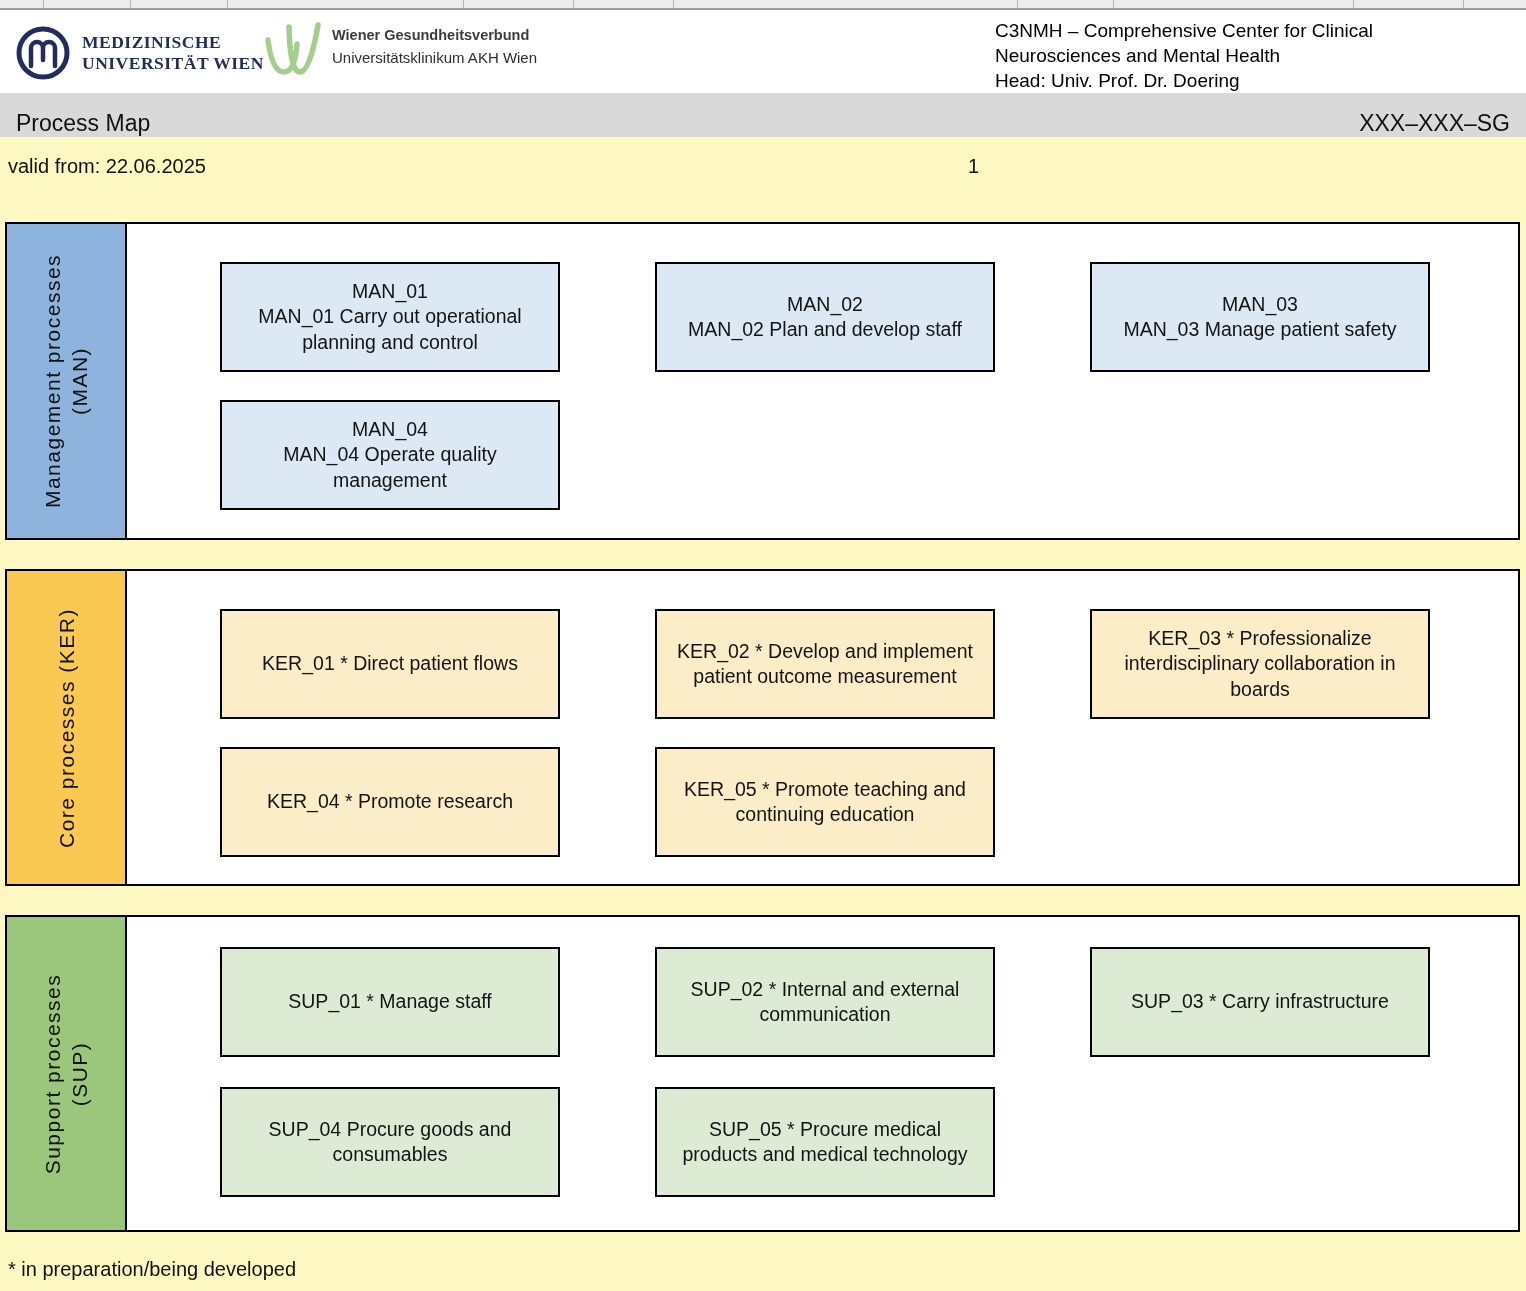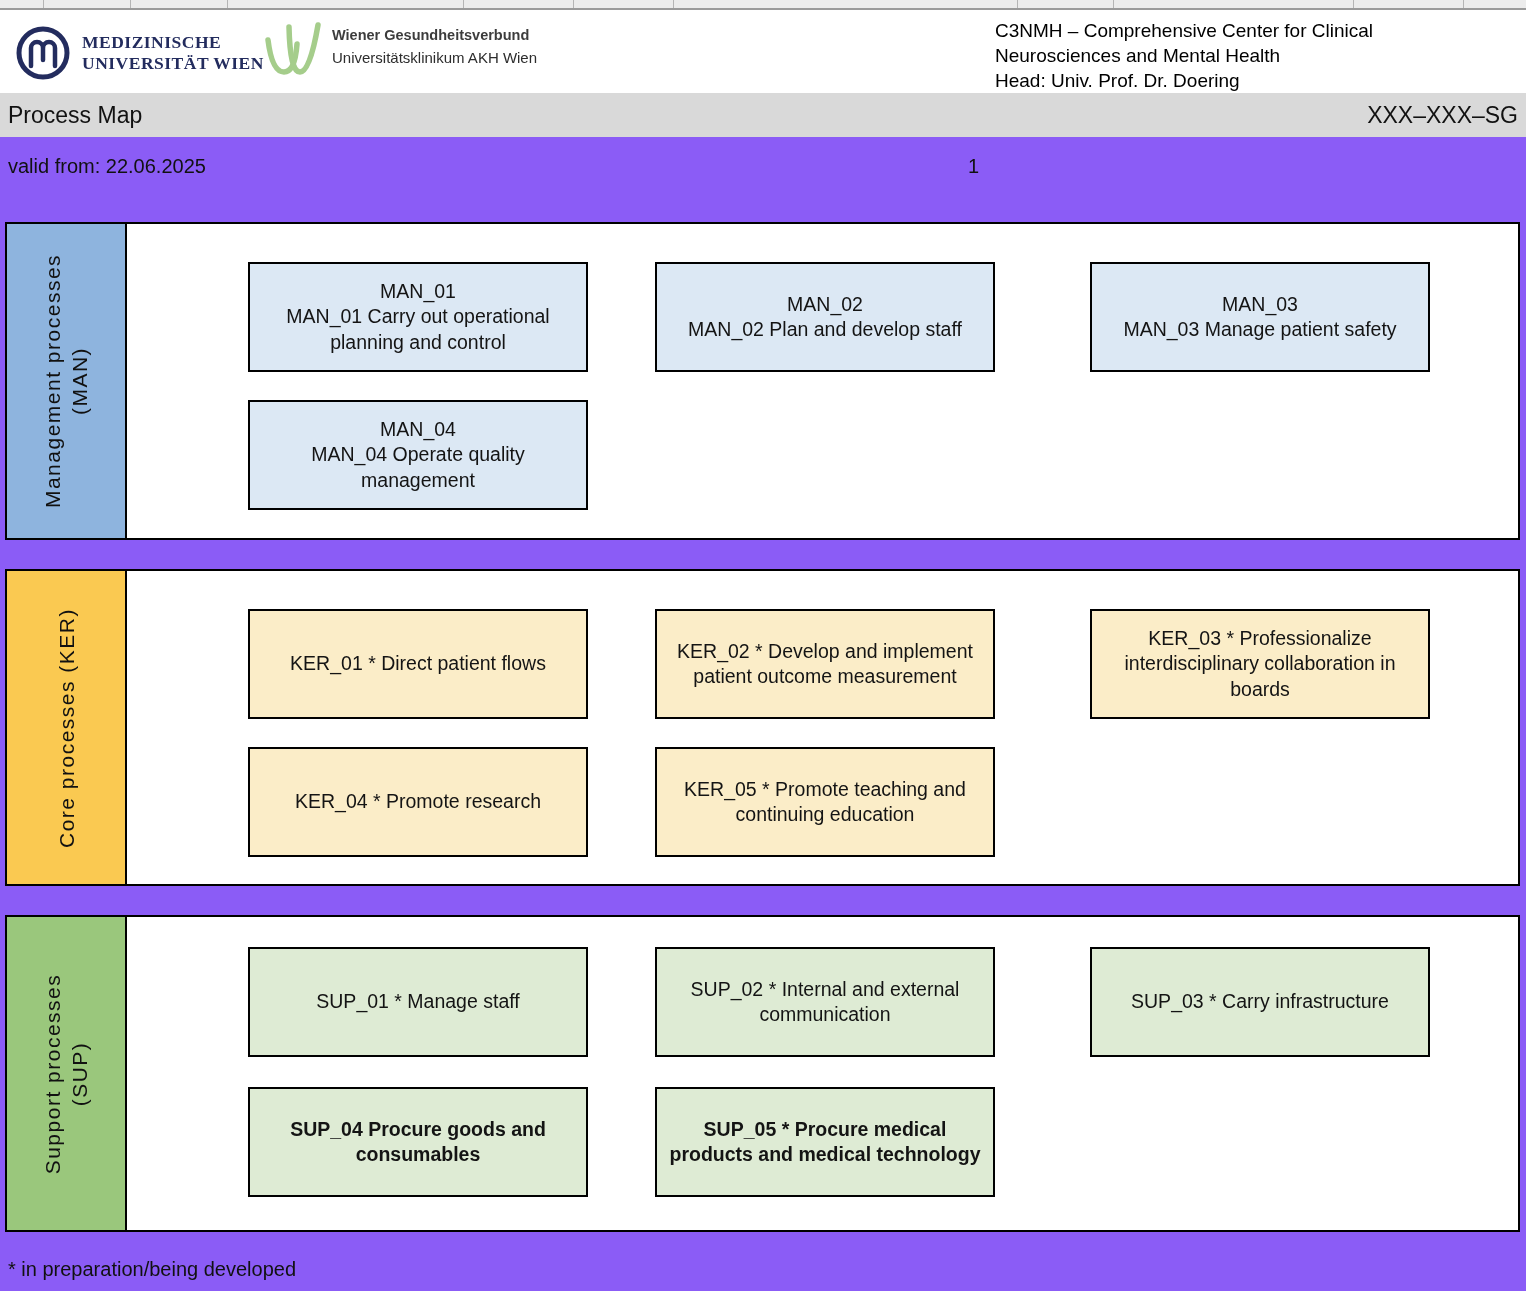--- a/index.html
+++ b/index.html
@@ -1,33 +1,33 @@
 <!DOCTYPE html>
 <html><head>
 <meta charset="utf-8">
 <style>
   html,body{margin:0;padding:0;background:#fff;}
   .page{
-    position:relative;width:1526px;height:1291px;background:#8b5cf6;
+    position:relative;width:1526px;height:1291px;background:#fef9c3;
     font-family:"Liberation Sans",sans-serif;color:#000;overflow:hidden;
   }
   
   .top-strip{position:absolute;left:0;top:0;width:1526px;height:8px;background:#ececec;border-bottom:2px solid #9a9a9a;}
   .top-strip .gl{position:absolute;top:0;width:1px;height:8px;background:#b5b5b5;}
   
   .header{position:absolute;left:0;top:10px;width:1526px;height:83px;background:#fff;}
   .meduni{position:absolute;left:14px;top:14px;display:flex;align-items:center;}
   .meduni-text{margin-left:10px;font-family:"Liberation Serif",serif;font-weight:600;color:#232c5e;font-size:17.5px;line-height:21px;letter-spacing:0.5px;}
   .akh{position:absolute;left:262px;top:4px;display:flex;align-items:flex-start;}
   .akh-text{margin-left:8px;padding-top:12px;color:#333;}
   .akh-small{font-size:14.5px;font-weight:700;color:#3c3c3c;line-height:18px;}
   .akh-large{font-size:15px;font-weight:400;color:#2d2d2d;line-height:28px;}
   .org-block{position:absolute;left:995px;top:8px;width:520px;font-size:19px;line-height:25px;color:#000;}
   
-  .title-bar{position:absolute;left:0;top:93px;width:1526px;height:44px;background:#d9d9d9;display:flex;align-items:center;justify-content:space-between;box-sizing:border-box;padding:0 8px;gap:8px;}
+  .title-bar{position:absolute;left:0;top:93px;width:1526px;height:44px;background:#d9d9d9;display:flex;align-items:flex-end;justify-content:space-between;box-sizing:border-box;padding:0 16px;gap:8px;}
   .title-bar .t{font-size:23px;color:#111;}
   
   .meta-valid{position:absolute;left:8px;top:155px;font-size:20px;color:#111;}
   .meta-page{position:absolute;left:968px;top:155px;font-size:20px;color:#111;}
   
   .lane{position:absolute;left:5px;width:1515px;border:2px solid #000;box-sizing:border-box;display:flex;background:#fff;}
   .lane-sidebar{width:118px;flex:none;border-right:2px solid #000;position:relative;}
   .lane-label{
     position:absolute;top:50%;left:50%;
     transform:translate(-50%,-50%) rotate(-90deg);
@@ -39,23 +39,23 @@
   .ker .lane-sidebar{background:#fac951;}
   .sup .lane-sidebar{background:#9ac77c;}
   .pbox{
     position:absolute;width:340px;height:110px;border:2px solid #000;box-sizing:border-box;
     display:flex;align-items:center;justify-content:center;text-align:center;
     font-size:19.5px;line-height:1.3;padding:2px 12px;white-space:pre-line;color:#141414;
   }
   .man .pbox{background:#dce8f4;}
   .ker .pbox{background:#fbedc8;}
   .sup .pbox{background:#deebd4;}
-  .c0{left:93px;margin-left:28px;} .c1{left:528px;} .c2{left:963px;}
+  .c0{left:93px;} .c1{left:528px;} .c2{left:963px;}
   .r0{top:38px;} .r1{top:176px;}
-  .sup .r0{top:30px;} .sup .r1{top:170px;font-weight:bold;}
+  .sup .r0{top:30px;} .sup .r1{top:170px;}
   
   .footnote{position:absolute;left:8px;top:1258px;font-size:20px;color:#111;}
   svg{display:block;}
 </style>
 </head>
 <body>
 
 <div class="page">
 
   <div class="top-strip">

